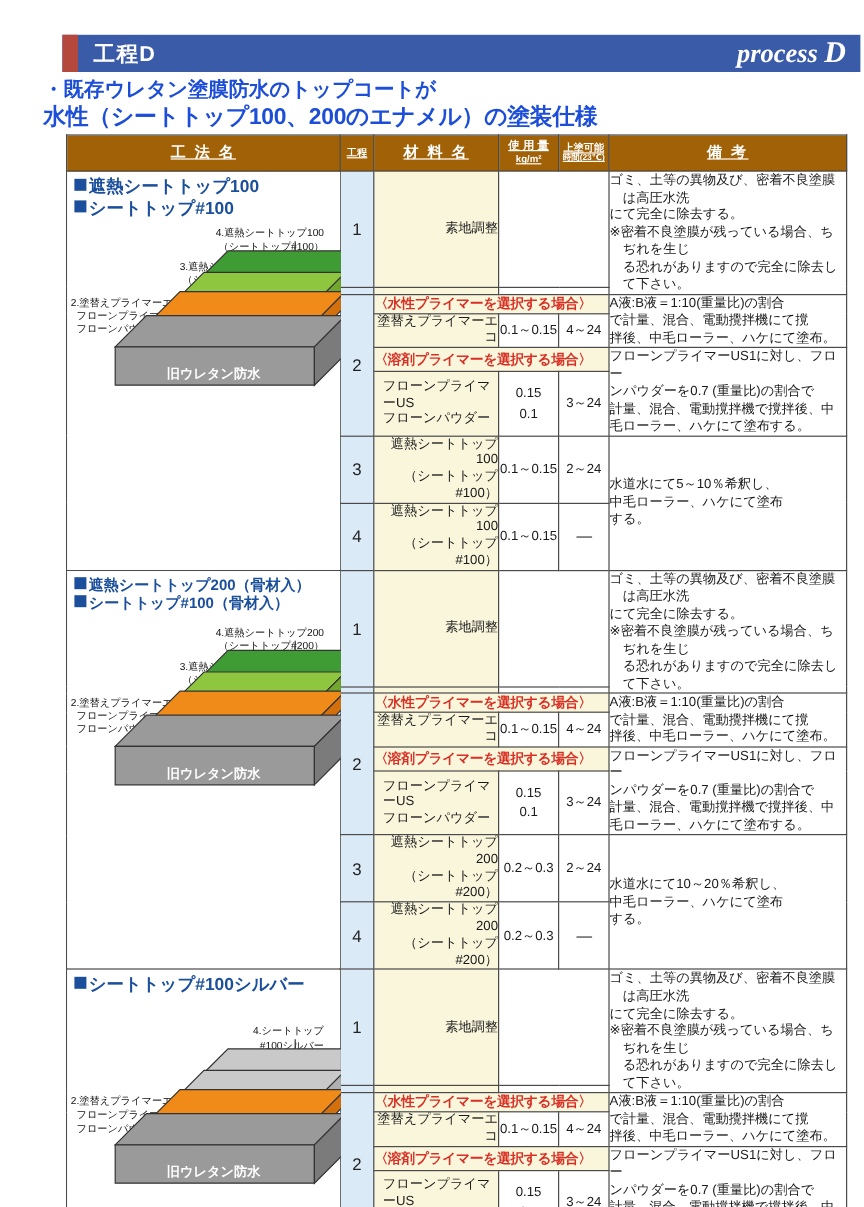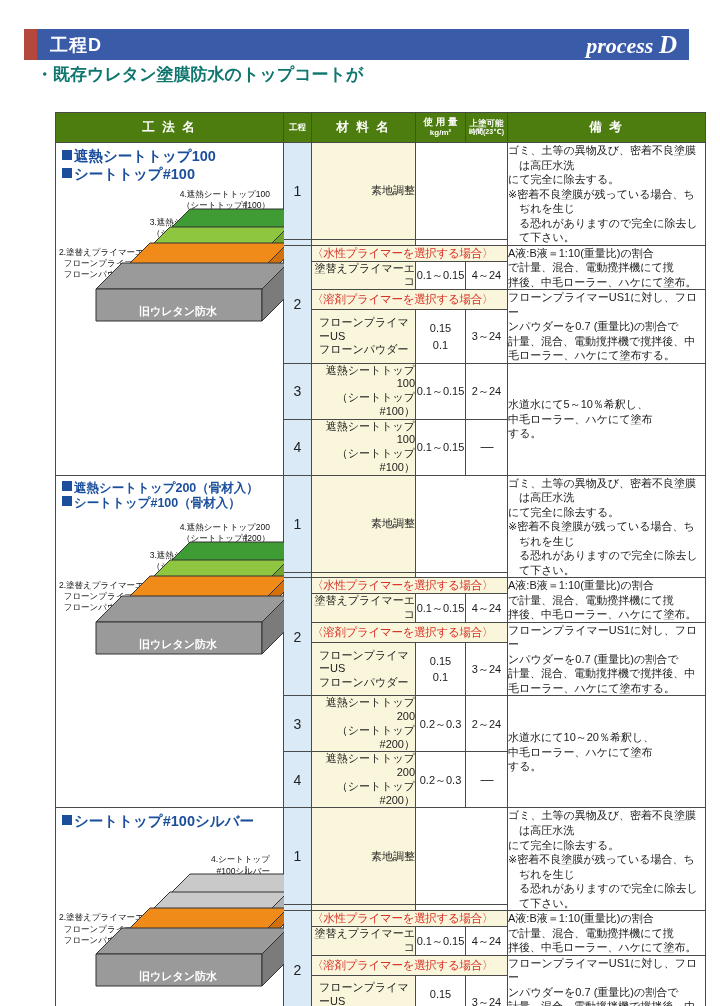--- a/index.html
+++ b/index.html
@@ -6,56 +6,57 @@
   html, body {
     margin: 0; padding: 0;
     width: 720px; height: 1006px;
     background: #ffffff;
     font-family: "Liberation Sans", "DejaVu Sans", sans-serif;
   }
   .page { position: relative; width: 720px; height: 1006px; overflow: hidden; }
 
   
   .banner {
-    position: absolute; left: 24px; top: 29px; width: 665px; height: 31px;
+    position: absolute; left: 52px; top: 29px; width: 665px; height: 31px;
     background: #3a5ba8; display: flex; align-items: center;
   }
   .banner-accent {
     width: 13px; height: 31px; background: #b4483c; flex: 0 0 auto;
   }
   .banner-title {
     color: #ffffff; font-size: 18px; font-weight: bold; letter-spacing: 1px;
     margin-left: 13px; line-height: 1;
   }
   .banner-logo {
     margin-left: auto; margin-right: 12px; color: #ffffff;
     font-family: "Liberation Serif", "DejaVu Serif", serif;
     font-style: italic; font-weight: bold; font-size: 22px; line-height: 1;
   }
   .banner-logo .big { font-size: 25px; }
 
   
   .subtitle {
     position: absolute; left: 36px; top: 64px; width: 670px;
-    color: #0f766e; font-weight: bold; line-height: 1.28;
+    color: #1d4ed8; font-weight: bold; line-height: 1.28;
   }
   .subtitle .l1 { font-size: 17px; display: block; }
   .subtitle .l2 { font-size: 19px; display: block; letter-spacing: -0.2px; }
 
   
   .tbl {
     position: absolute; left: 55px; top: 112px;
     width: 650px; border-collapse: collapse;
     table-layout: fixed;
   }
   .tbl td, .tbl th { border: 1px solid #4a4a4a; padding: 0; }
   .thead th {
-    background: #4d7c0f; color: #ffffff; font-weight: bold;
+    background: #a16207; color: #ffffff; font-weight: bold;
     font-size: 12.5px; text-align: center; height: 30px;
     letter-spacing: 2px;
+    text-decoration: underline;
   }
   .thead th.small { font-size: 9.5px; letter-spacing: 0; line-height: 1.15; }
   .thead th.small .sub { font-size: 8px; display: block; }
   .thead th.tiny { font-size: 8.5px; letter-spacing: 0; line-height: 1.15; }
   .thead th.tiny .sub { font-size: 7px; display: block; }
 
   
   col.c-method { width: 228px; }
   col.c-step   { width: 28px; }
   col.c-mat    { width: 104px; }
@@ -80,21 +81,21 @@
     line-height: 1.5;
   }
   .cell-rem {
     background: #ffffff; text-align: left; font-size: 11px; color: #1a1a1a;
     line-height: 1.32; padding: 3px 5px; vertical-align: middle;
   }
   .cell-rem .ind { display: block; padding-left: 11px; text-indent: -11px; }
   .cell-rem .ind2 { display: block; padding-left: 11px; }
   .cell-sel {
     background: #faf6dc; color: #d93025; font-size: 11.5px;
-    font-weight: normal; padding: 2px 6px; letter-spacing: -0.3px;
+    font-weight: bold; padding: 2px 6px; letter-spacing: -0.3px;
   }
   .dash { font-size: 13px; letter-spacing: -1px; }
 
   
   .diagram { position: relative; width: 228px; height: 100%; }
   .dg-title {
     position: absolute; left: 6px; top: 5px; color: #1b4f9c;
     font-weight: bold; font-size: 14.5px; line-height: 1.22; white-space: nowrap;
   }
   .dg-title .sq {
@@ -115,20 +116,21 @@
 <div class="page">
 
   <div class="banner">
     <div class="banner-accent"></div>
     <div class="banner-title">工程D</div>
     <div class="banner-logo"><span>process</span> <span class="big">D</span></div>
   </div>
 
   <div class="subtitle">
     <span class="l1">・既存ウレタン塗膜防水のトップコートが</span>
+    <span class="l2">水性（シートトップ100、200のエナメル）の塗装仕様</span>
   </div>
 
   <table class="tbl">
     <colgroup>
       <col class="c-method">
         <col class="c-step">
         <col class="c-mat">
       <col class="c-amt">
         <col class="c-time">
         <col class="c-rem">

